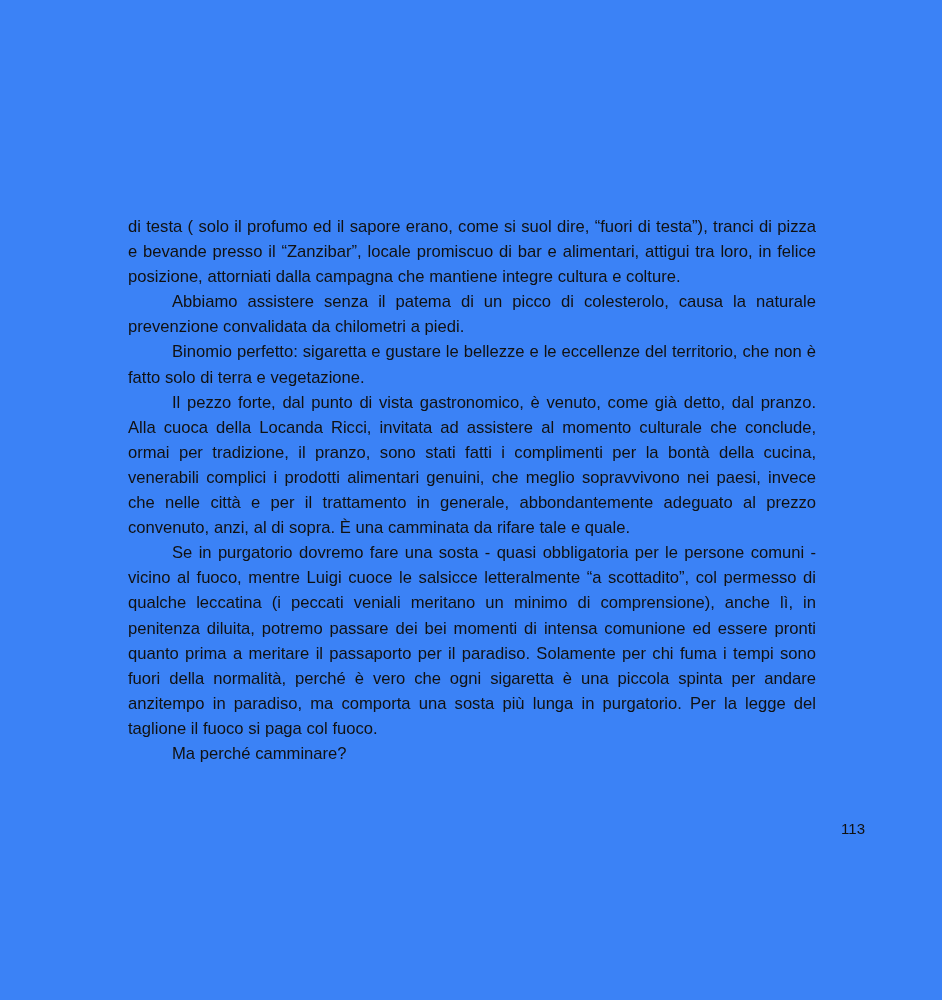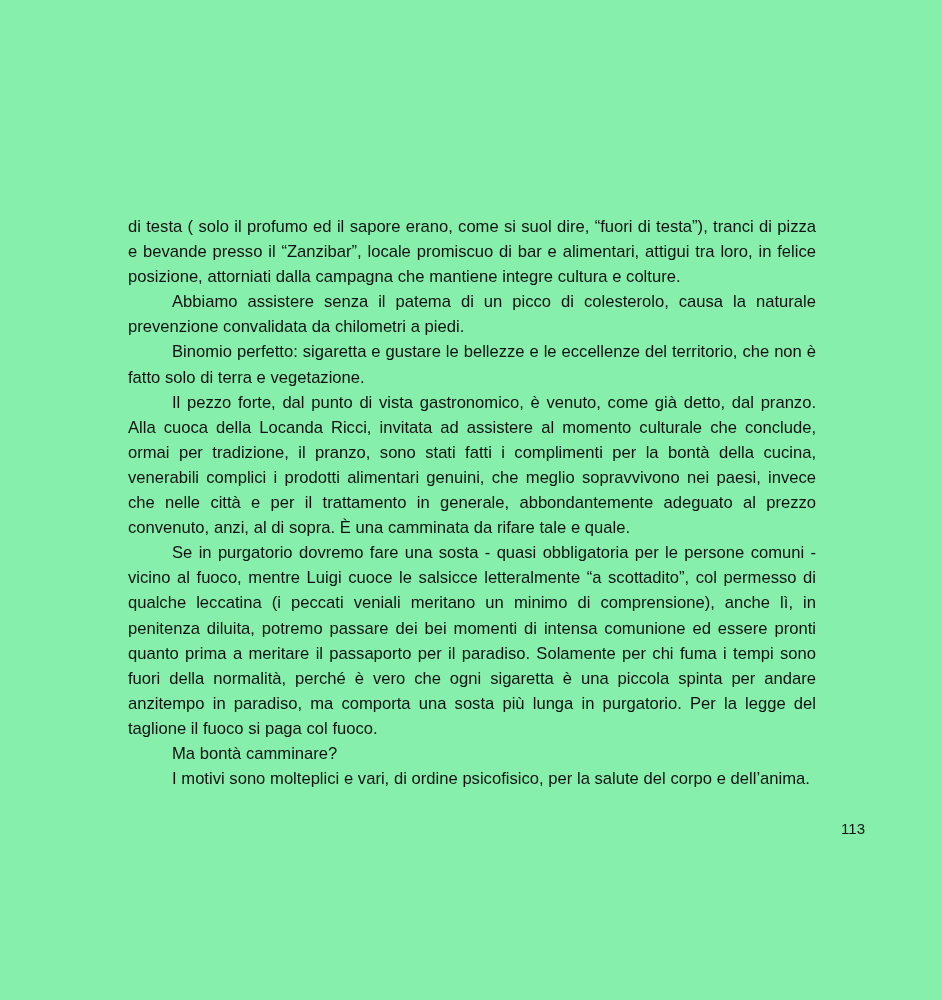--- a/index.html
+++ b/index.html
@@ -11,21 +11,21 @@
     width: 942px;
     height: 1000px;
     font-family: "Liberation Sans", sans-serif;
     color: #111111;
     -webkit-font-smoothing: antialiased;
   }
   .page {
     position: relative;
     width: 942px;
     height: 1000px;
-    background: #86efac;
+    background: #3b82f6;
     overflow: hidden;
   }
   .text-block {
     position: absolute;
     left: 128px;
     top: 214px;
     width: 688px;
   }
   .para {
     margin: 0;
@@ -58,22 +58,21 @@
 <body>
 
 <div class="page">
 
   <div class="text-block">
     <p class="para no-indent">di testa ( solo il profumo ed il sapore erano, come si suol dire, “fuori di testa”), tranci di pizza e bevande presso il “Zanzibar”, locale promiscuo di bar e alimentari, attigui tra loro, in felice posizione, attorniati dalla campagna che mantiene  integre cultura e colture.</p>
     <p class="para">Abbiamo assistere senza il patema di un picco di colesterolo, causa la naturale prevenzione convalidata da chilometri a piedi.</p>
     <p class="para">Binomio perfetto: sigaretta e gustare le bellezze e le eccellenze del territorio, che non è fatto solo di terra e vegetazione.</p>
     <p class="para">Il pezzo forte, dal punto di vista gastronomico, è venuto, come già detto, dal pranzo. Alla cuoca della Locanda Ricci, invitata ad assistere al momento culturale che conclude, ormai per tradizione, il pranzo, sono stati fatti i complimenti per la bontà della cucina, venerabili complici i prodotti alimentari genuini, che meglio sopravvivono nei paesi, invece che nelle città e per il trattamento in generale, abbondantemente adeguato al prezzo convenuto, anzi, al di sopra. È una camminata da rifare tale e quale.</p>
     <p class="para">Se in purgatorio dovremo fare una sosta - quasi obbligatoria per le persone comuni - vicino al fuoco, mentre Luigi cuoce le salsicce letteralmente “a scottadito”, col permesso di qualche leccatina (i peccati veniali meritano un minimo di comprensione), anche lì, in penitenza diluita, potremo passare dei bei momenti di intensa comunione ed essere pronti quanto prima a meritare il passaporto per il paradiso. Solamente per chi fuma i tempi sono fuori della normalità, perché è vero che ogni sigaretta è una piccola spinta per andare anzitempo in paradiso, ma comporta una sosta più lunga in purgatorio. Per la legge del taglione il fuoco si paga col fuoco.</p>
-    <p class="para">Ma bontà camminare?</p>
-    <p class="para">I motivi sono molteplici e vari, di ordine psicofisico, per la salute del corpo e dell’anima.</p>
+    <p class="para">Ma perché camminare?</p>
   </div>
 
   <div class="footer-line" id="footer-line" style="top: 816px;">
     <span></span>
     <span class="folio">113</span>
   </div>
 
 </div>
 
 </body></html>

